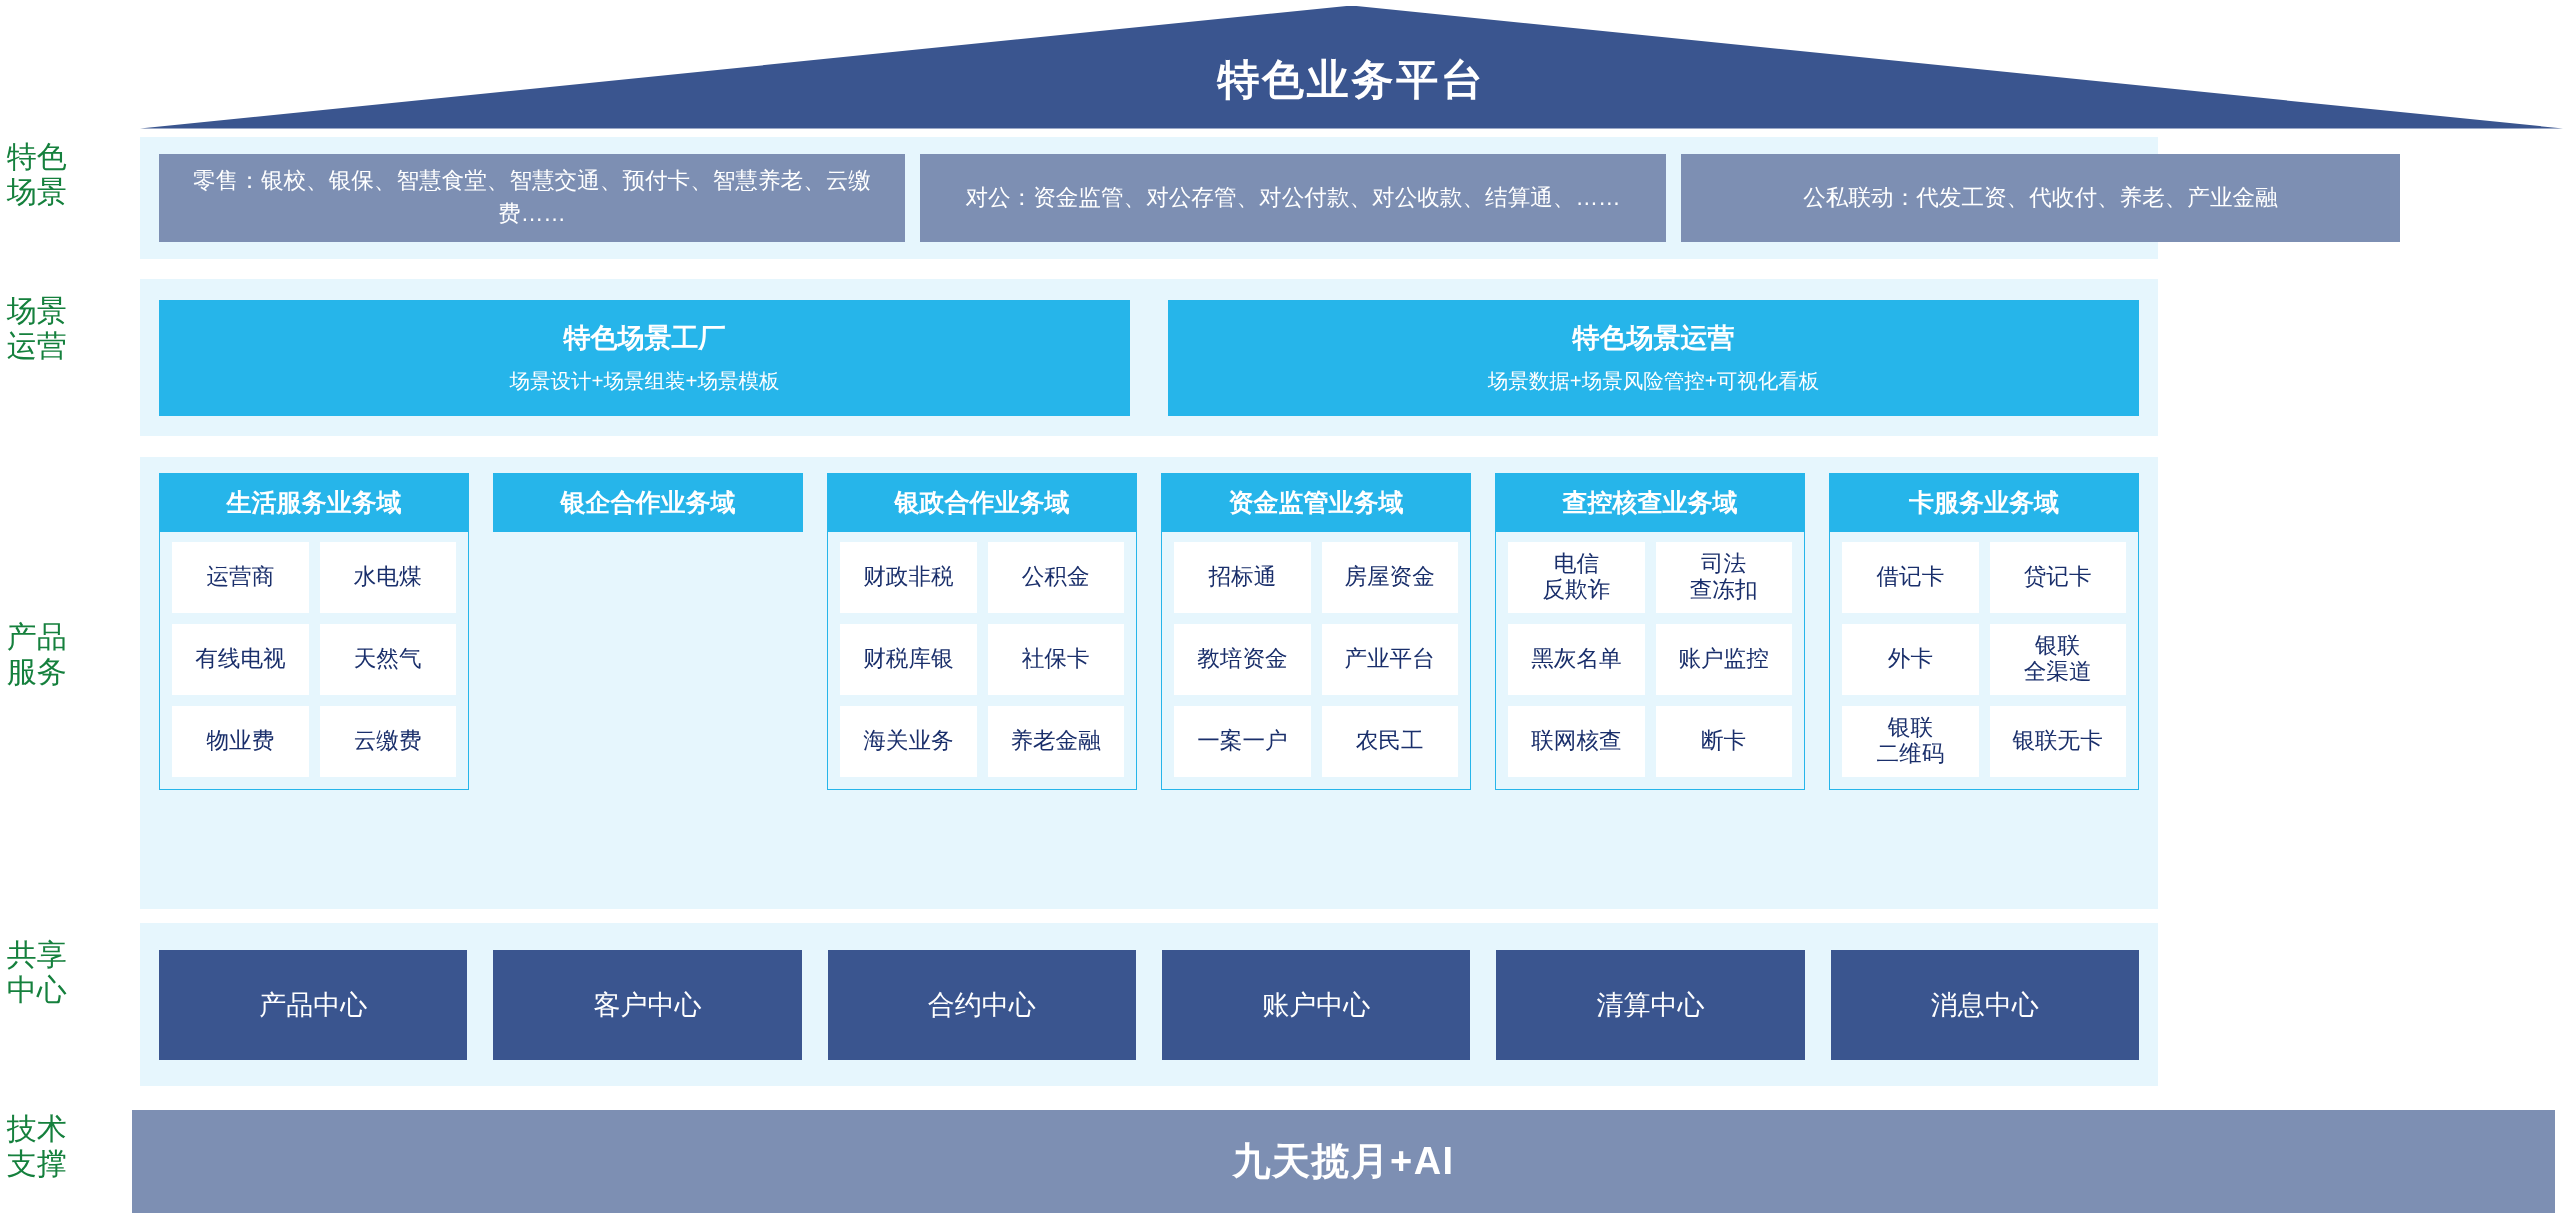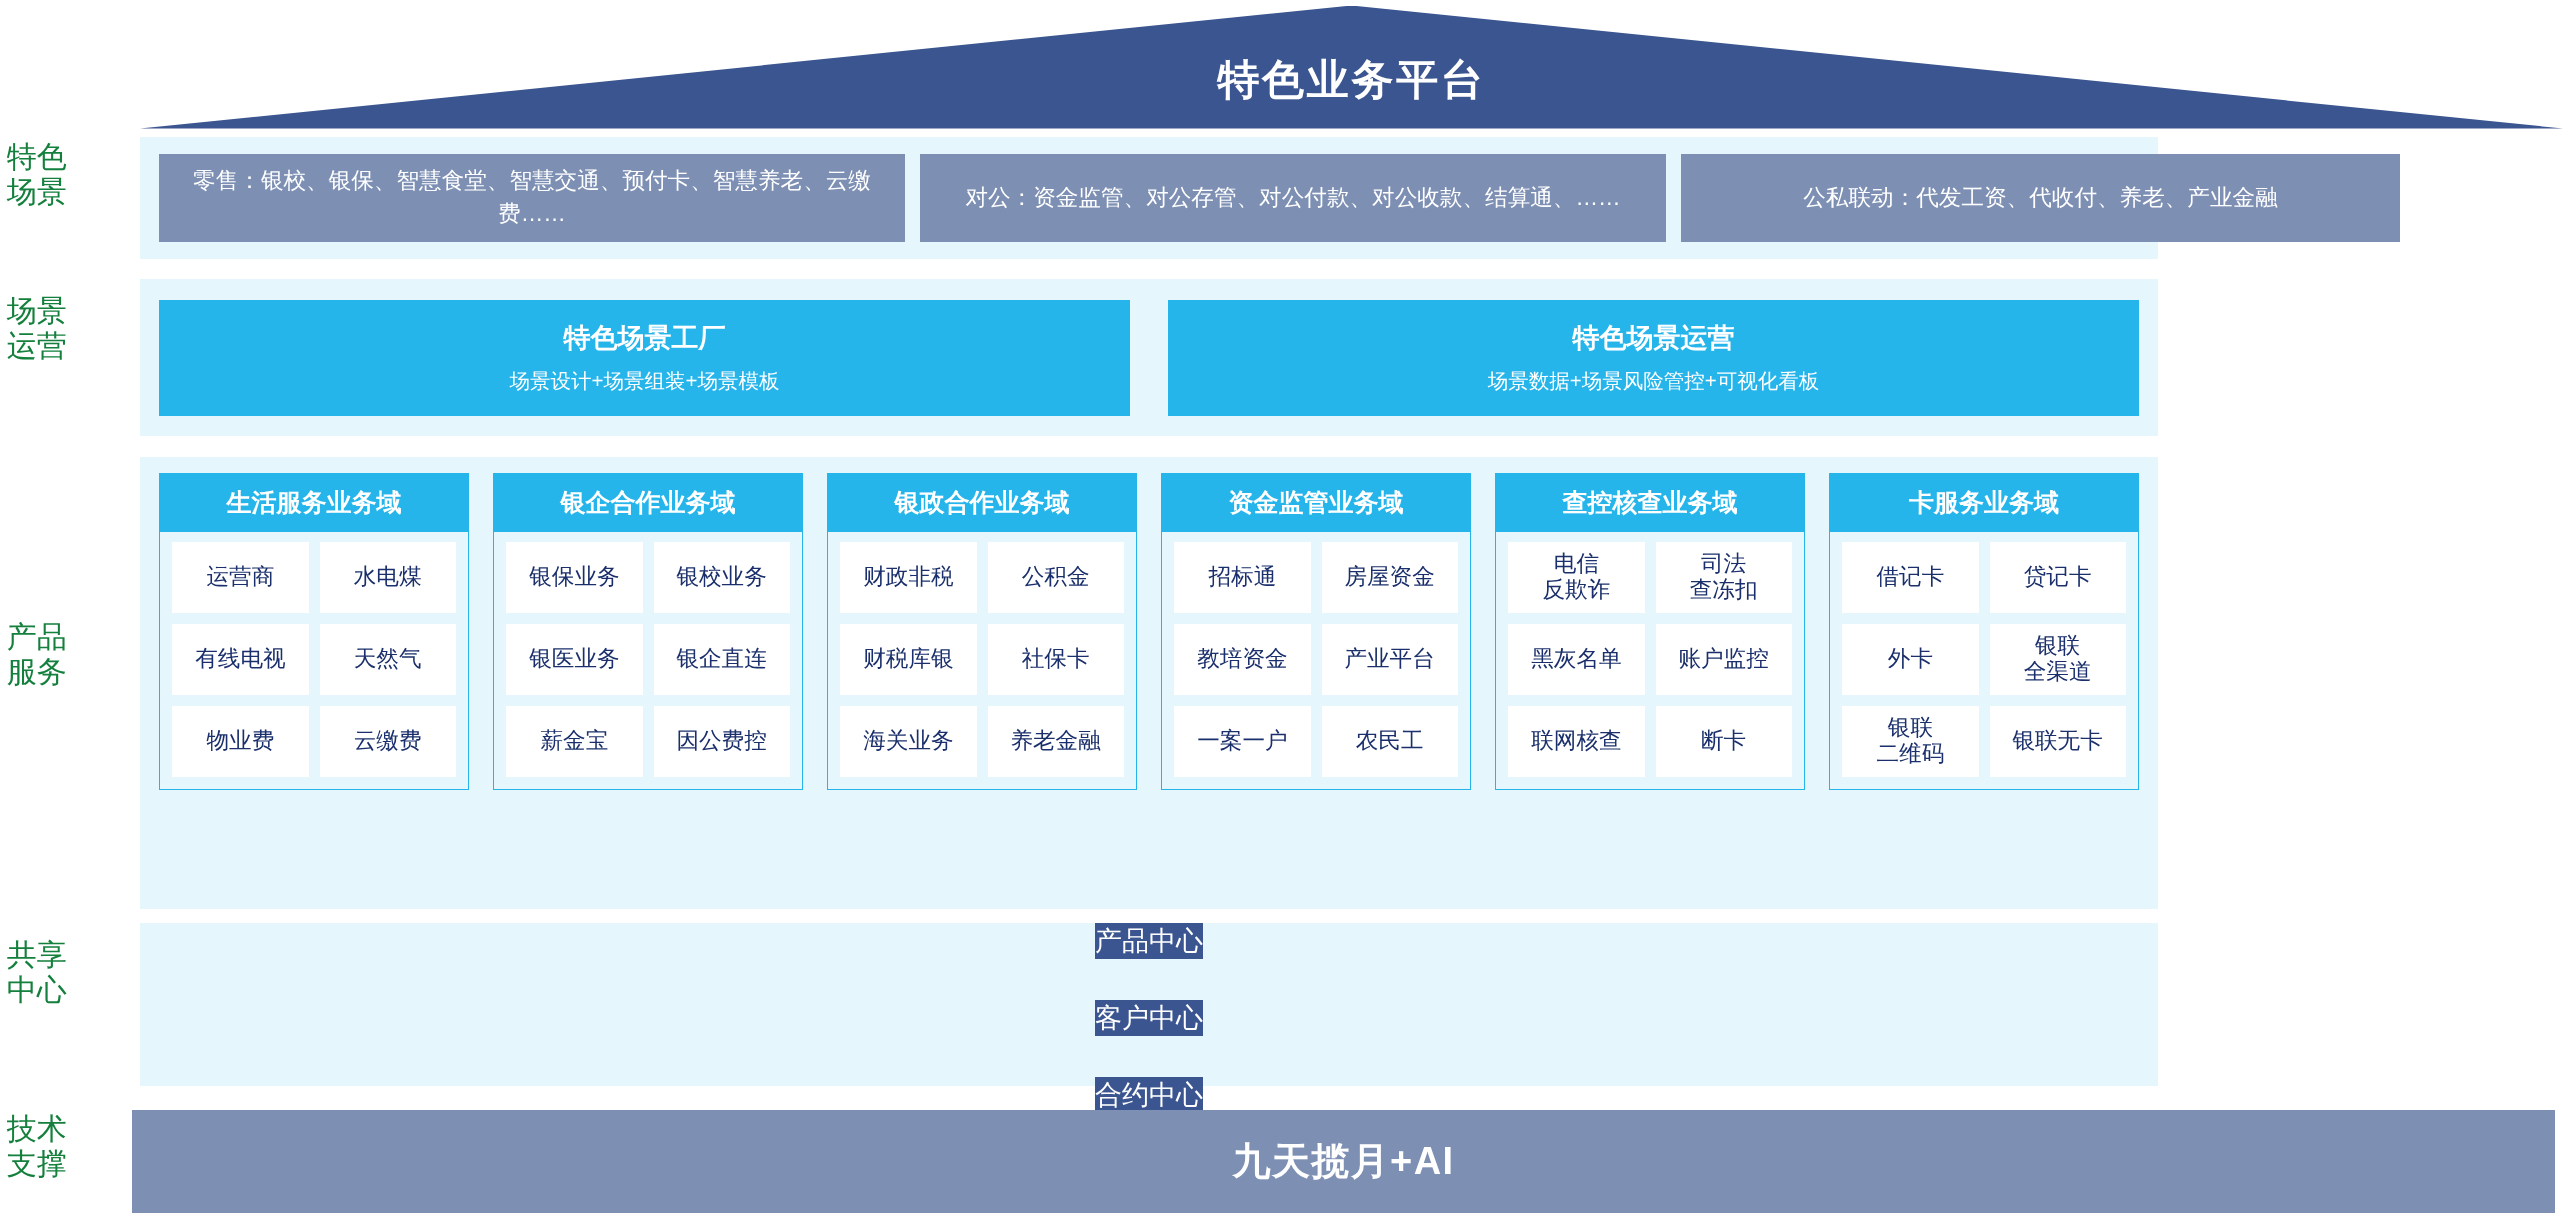--- a/index.html
+++ b/index.html
@@ -71,21 +71,21 @@
   }
   .domain-line{display:flex;gap:11px;}
   .cell{
     flex:1 1 0;background:#ffffff;color:#1a2f6b;
     height:71px;display:flex;align-items:center;justify-content:center;
     text-align:center;font-size:22.6px;line-height:1.18;white-space:pre-line;
   }
 
   
   .center-row{position:absolute;left:0;top:0;width:100%;height:100%;
-    display:flex;align-items:center;gap:41px;padding:0 19px;box-sizing:border-box;flex-direction:column;}
+    display:flex;align-items:center;gap:26px;padding:0 19px;box-sizing:border-box;}
   .center-box{
     flex:1 1 0;background:#3a558f;color:#ffffff;height:110px;
     display:flex;align-items:center;justify-content:center;
     font-size:27px;
   }
 
   
   .tech-bar{
     position:absolute;left:132px;width:2423px;background:#7d8fb3;
     display:flex;align-items:center;justify-content:center;
@@ -147,34 +147,20 @@
               <div class="cell">天然气</div>
             </div>
             <div class="domain-line">
               <div class="cell">物业费</div>
               <div class="cell">云缴费</div>
             </div>
           </div>
         </div>
         <div class="domain">
           <div class="domain-header">银企合作业务域</div>
-          <div class="domain-body">
-            <div class="domain-line">
-              <div class="cell">银保业务</div>
-              <div class="cell">银校业务</div>
-            </div>
-            <div class="domain-line">
-              <div class="cell">银医业务</div>
-              <div class="cell">银企直连</div>
-            </div>
-            <div class="domain-line">
-              <div class="cell">薪金宝</div>
-              <div class="cell">因公费控</div>
-            </div>
-          </div>
         </div>
         <div class="domain">
           <div class="domain-header">银政合作业务域</div>
           <div class="domain-body">
             <div class="domain-line">
               <div class="cell">财政非税</div>
               <div class="cell">公积金</div>
             </div>
             <div class="domain-line">
               <div class="cell">财税库银</div>

